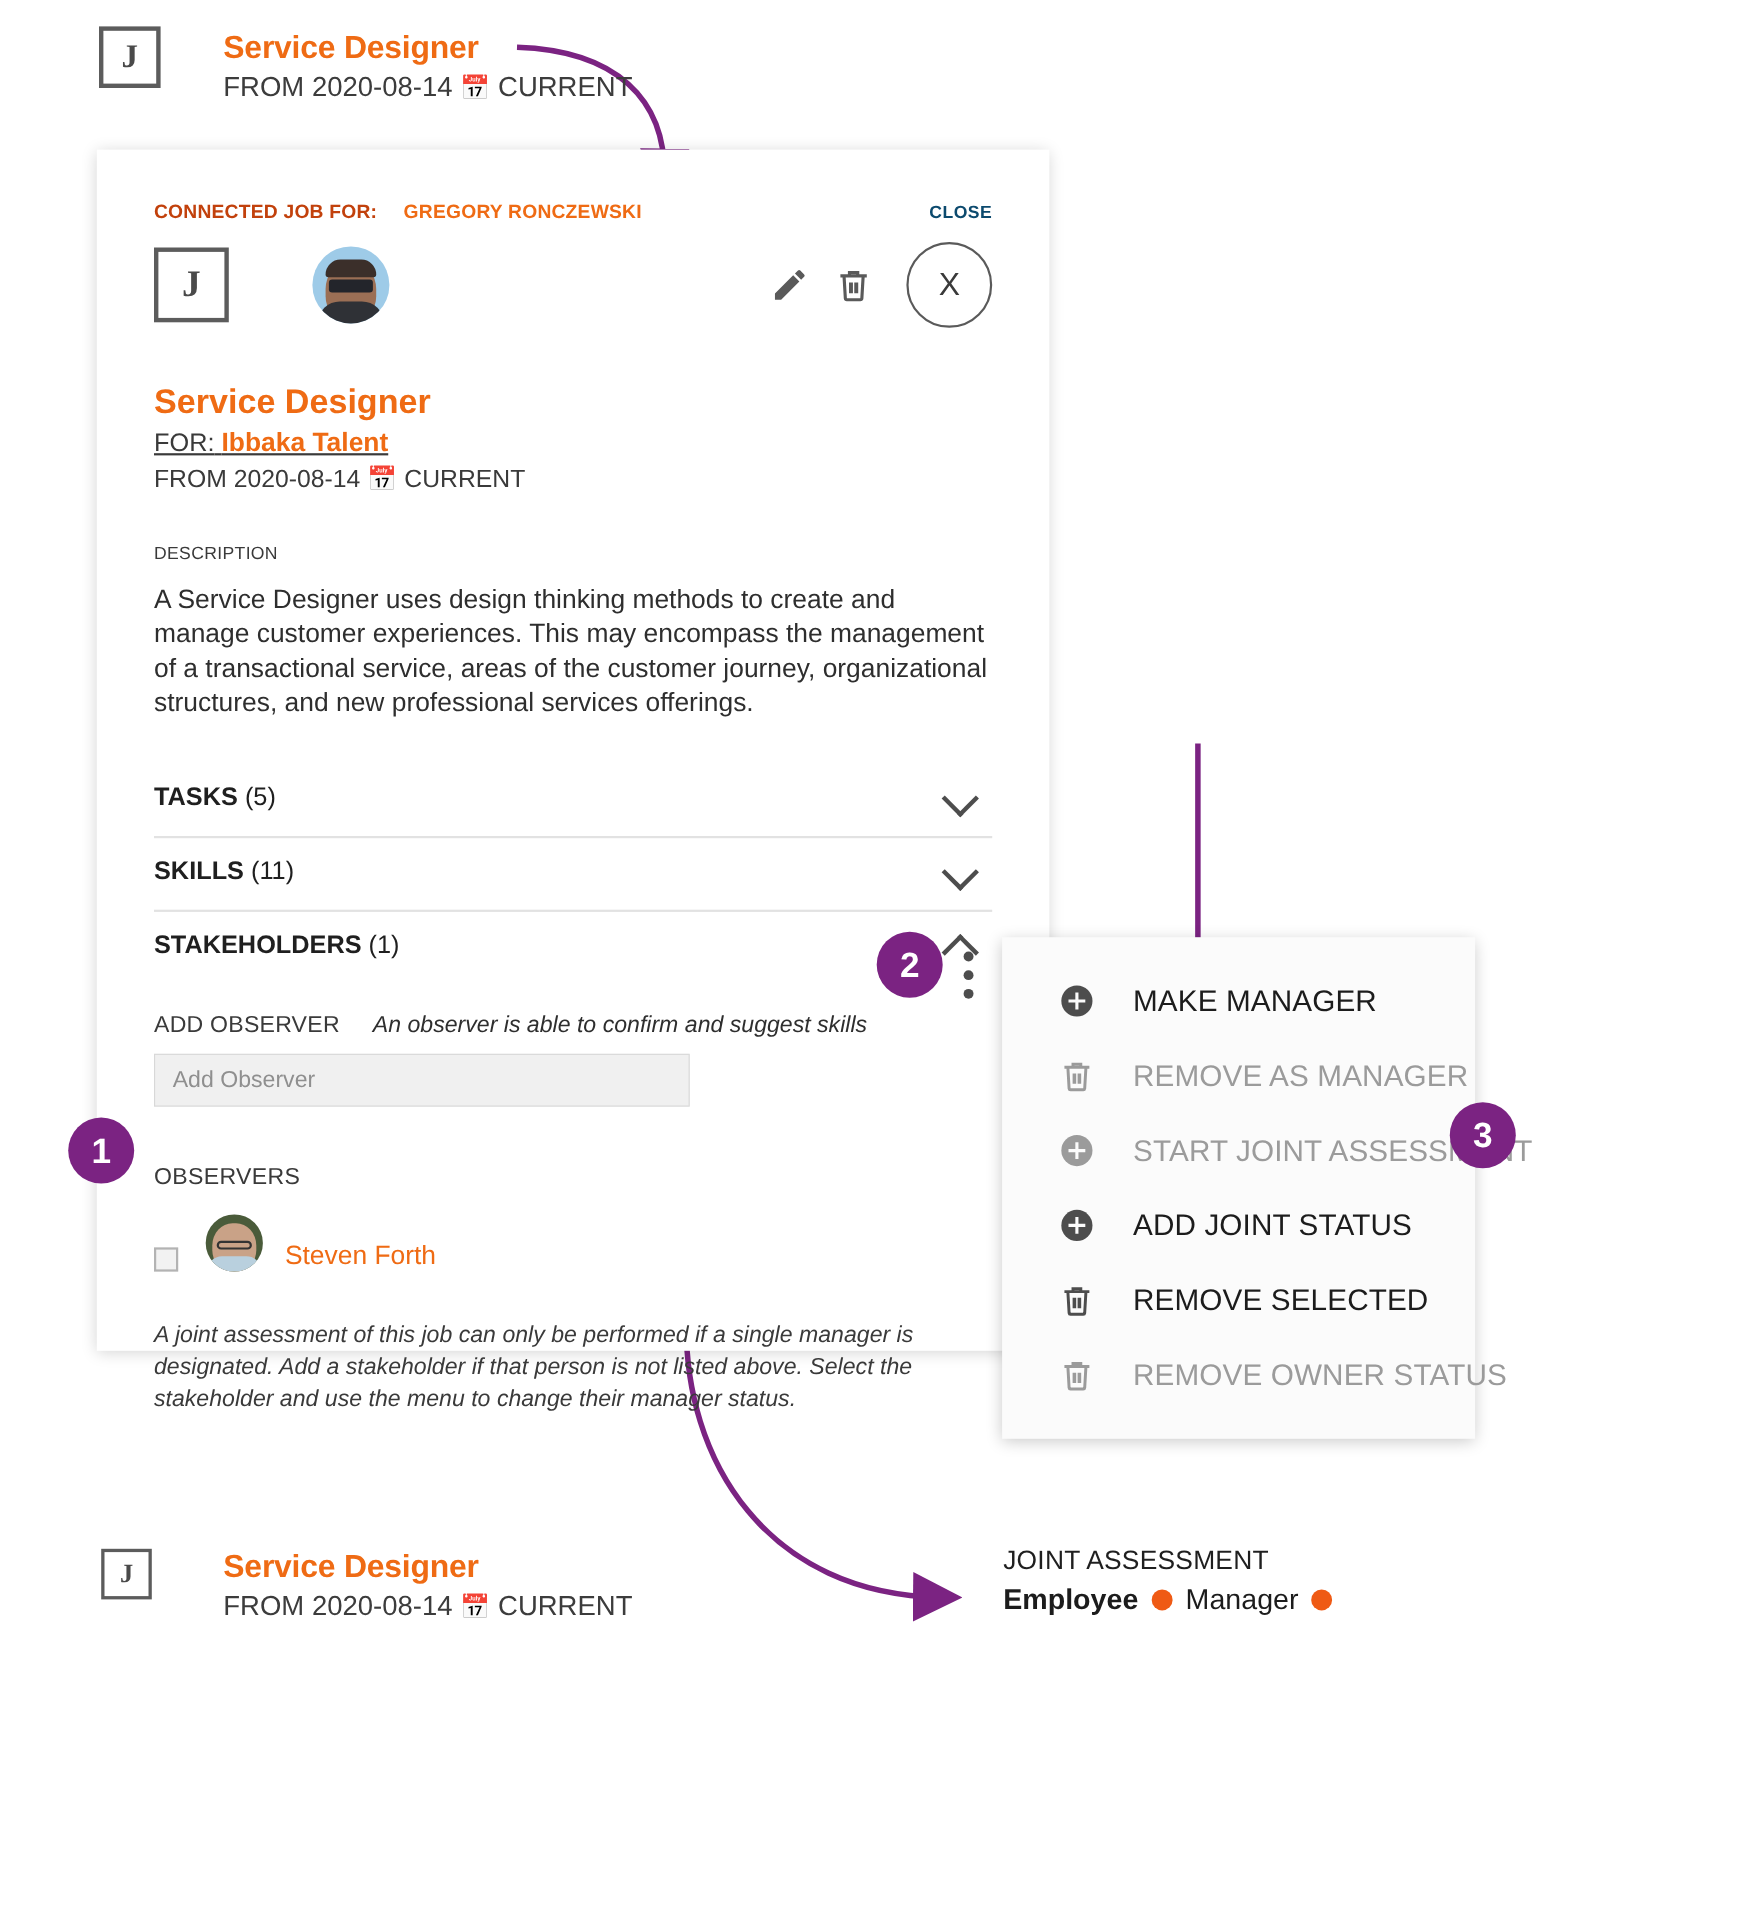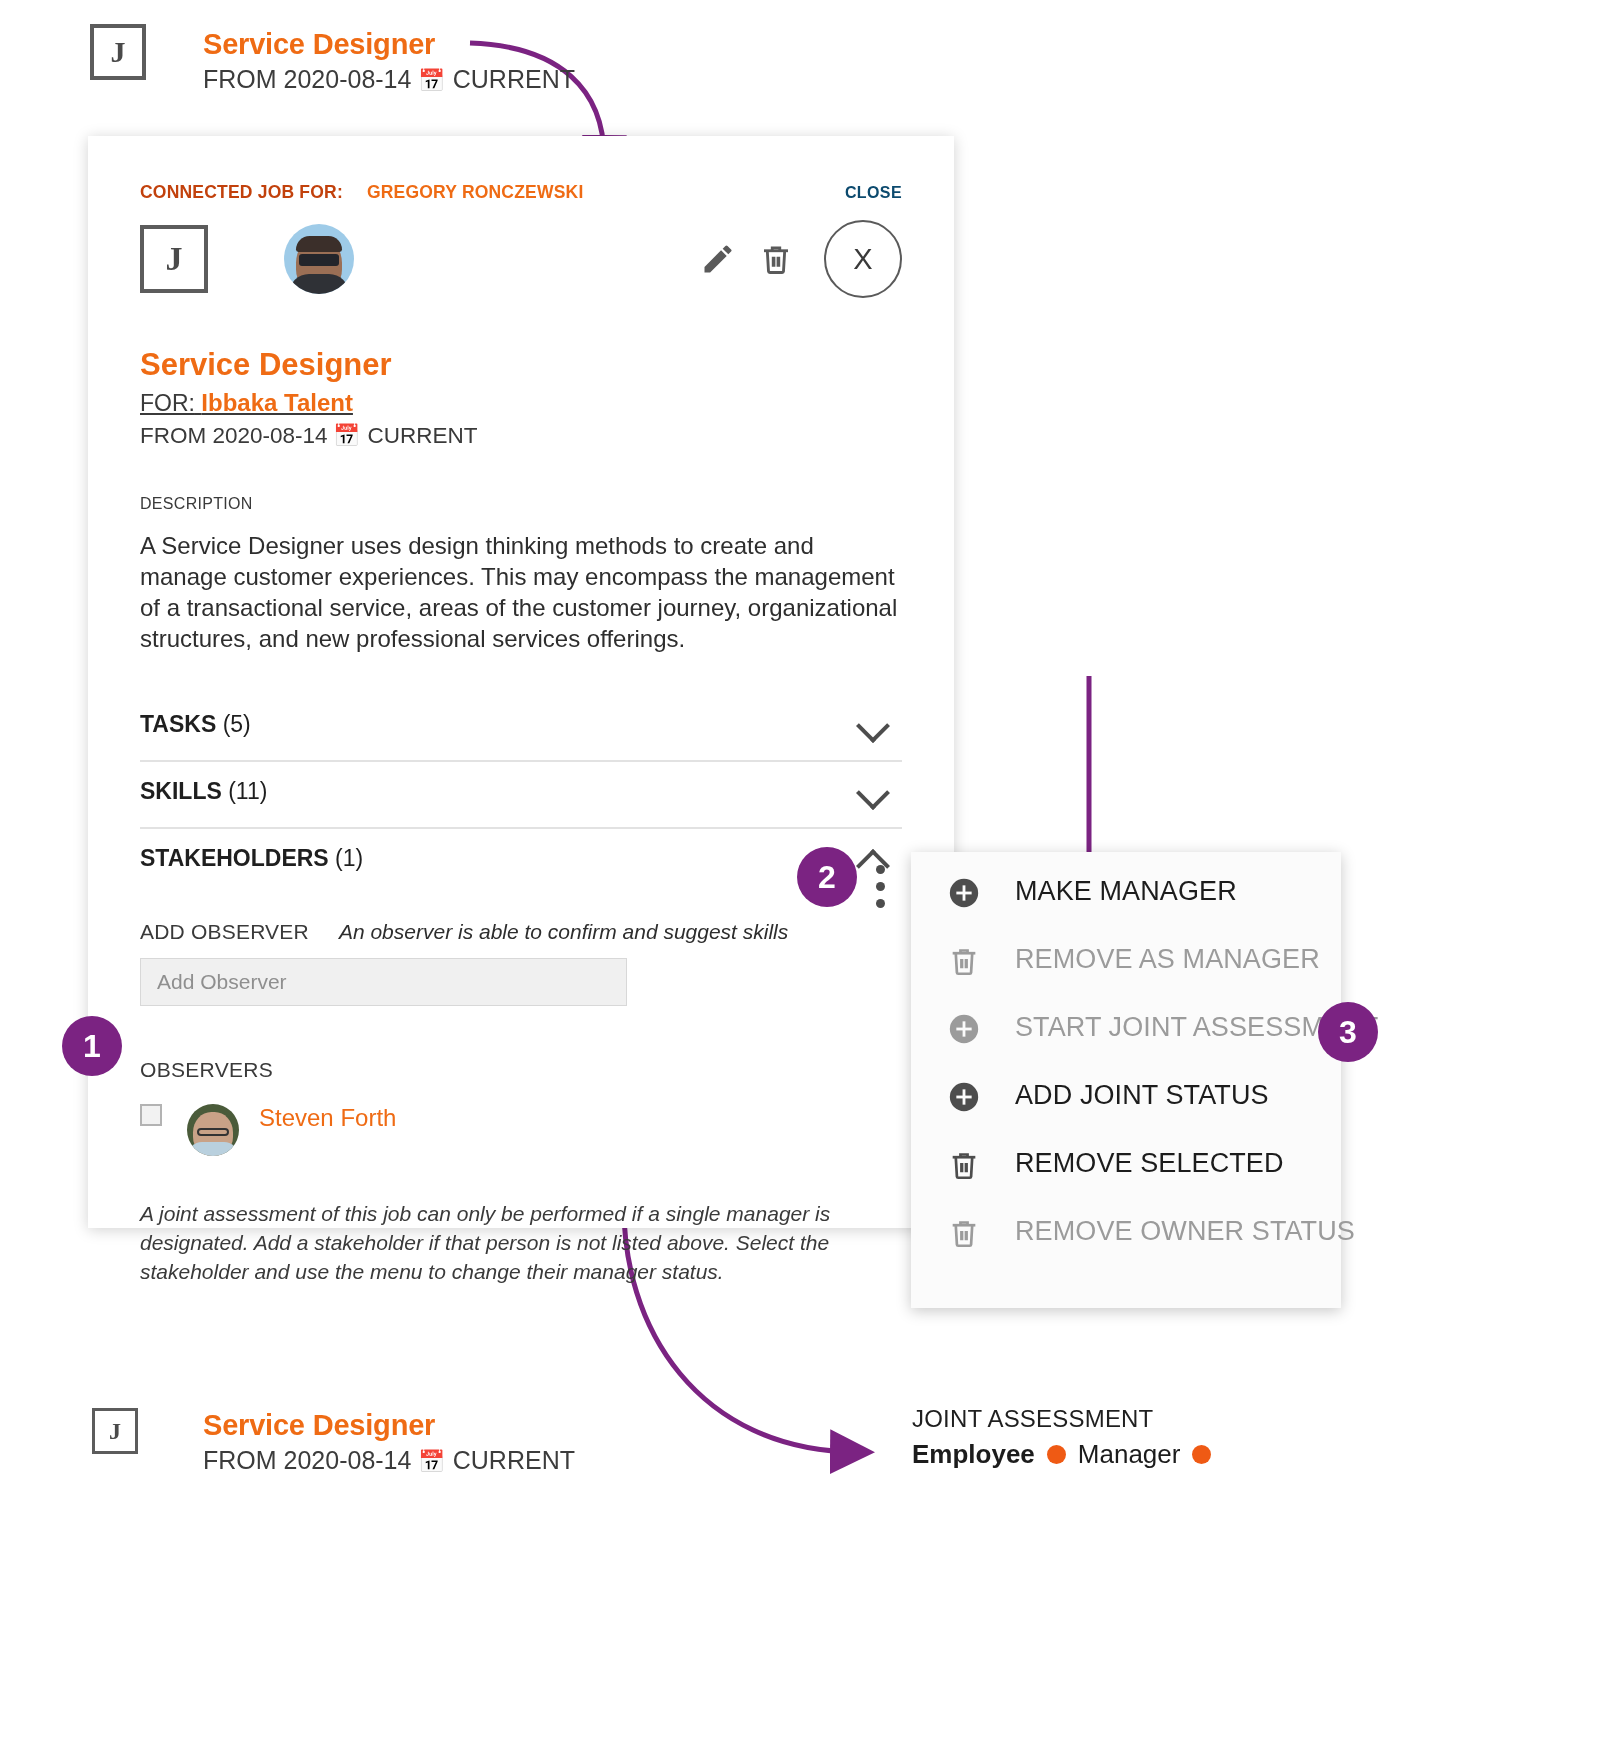--- a/index.html
+++ b/index.html
@@ -254,21 +254,21 @@
   }
 
   .observers-label {
     font-size: 21px;
     color: #3a3a3a;
     letter-spacing: 0.3px;
     margin-top: 52px;
   }
   .observer-item {
     display: flex;
-    align-items: flex-start;
+    align-items: flex-end;
     margin-top: 22px;
   }
   .obs-checkbox {
     width: 22px; height: 22px;
     border: 2px solid #b3b3b3;
     background: #f2f2f2;
     box-sizing: border-box;
   }
   .obs-avatar {
     width: 52px; height: 52px;
@@ -333,23 +333,23 @@
   #context-menu {
     left: 911px; top: 852px;
     width: 430px;
     background: #fbfbfb;
     box-shadow: 0 3px 14px rgba(0,0,0,0.22);
     padding: 24px 0 24px 0;
     box-sizing: border-box;
   }
   .menu-item {
     display: flex;
-    align-items: flex-start;
+    align-items: center;
     height: 68px;
-    padding-left: 36px;
+    padding-left: 51px;
   }
   .menu-icon {
     width: 34px; height: 34px;
     flex: 0 0 34px;
     display: flex; align-items: center; justify-content: center;
     color: #4d4d4d;
   }
   .menu-item.disabled .menu-icon { color: #9b9b9b; }
   .menu-label {
     margin-left: 34px;

